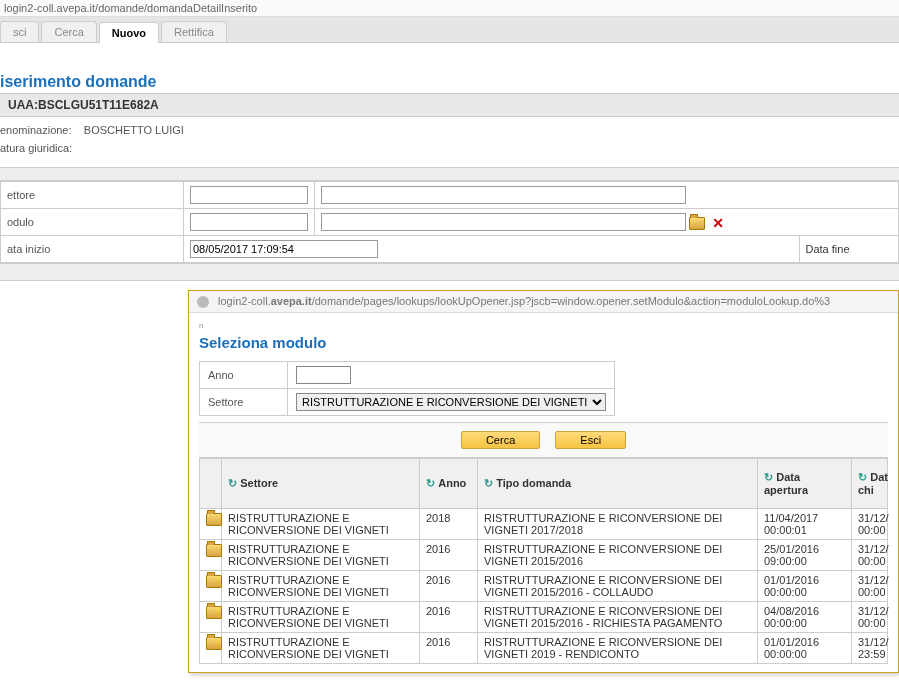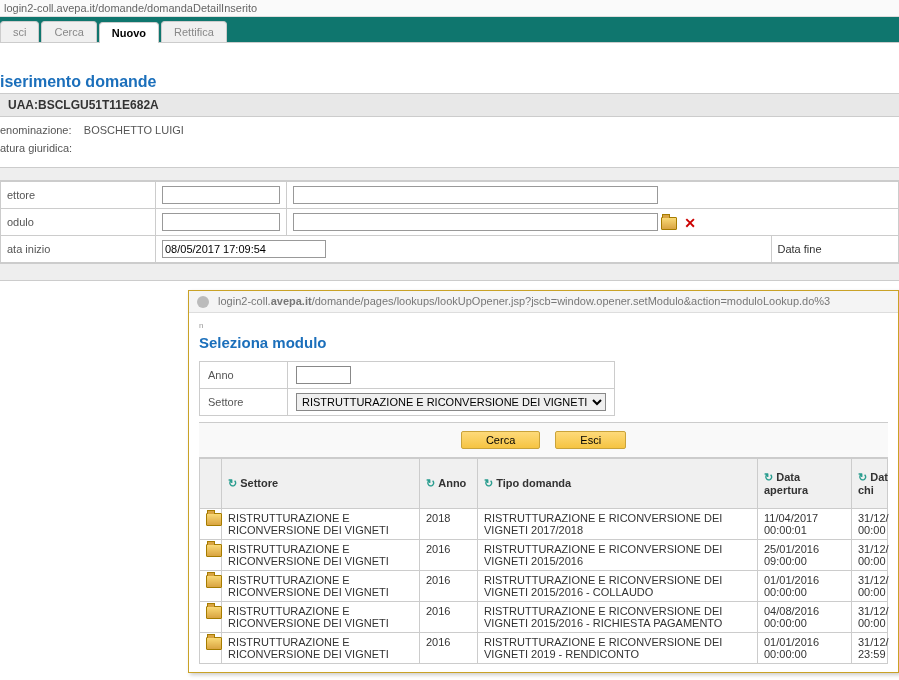--- a/index.html
+++ b/index.html
@@ -15,21 +15,21 @@
     font-size: 11px;
     color: #666;
     border-bottom: 1px solid #ddd;
     background: #fafafa;
   }
   .tabs {
     display: flex;
     gap: 2px;
     padding: 4px 0 0 0;
     border-bottom: 1px solid #ccc;
-    background: #0f766e;
+    background: #e5e5e5;
   }
   .tab {
     padding: 4px 12px;
     border: 1px solid #ccc;
     border-bottom: none;
     border-radius: 4px 4px 0 0;
     background: #f0f0f0;
     color: #888;
     cursor: pointer;
     font-size: 11px;
@@ -73,21 +73,21 @@
     border-collapse: collapse;
     width: 100%;
   }
   .form-table td {
     border: 1px solid #ccc;
     padding: 4px 6px;
     font-size: 11px;
     vertical-align: middle;
   }
   .form-table td.label {
-    width: 155px;
+    width: 183px;
     color: #555;
   }
   .form-table input[type="text"] {
     border: 1px solid #999;
     padding: 2px;
     font-size: 11px;
     height: 18px;
   }
   .icon-folder {
     width: 16px; height: 13px;
@@ -270,21 +270,21 @@
       <span class="icon-x">✕</span>
     </td>
   </tr>
   <tr>
     <td class="label">ata inizio</td>
     <td colspan="2" style="padding:0;">
       <table style="border-collapse:collapse;width:100%;">
         <tbody>
               <tr>
           <td style="border:none;border-right:1px solid #ccc;padding:4px 6px;width:615px;">
-            <input type="text" style="width: 164px;" value="08/05/2017 17:09:54">
+            <input type="text" style="width: 188px;" value="08/05/2017 17:09:54">
           </td>
           <td style="border:none;padding:4px 6px;">Data fine</td>
         </tr>
       </tbody>
           </table>
     </td>
   </tr>
 </tbody>
   </table>
 <div class="extra-spacer"></div>

